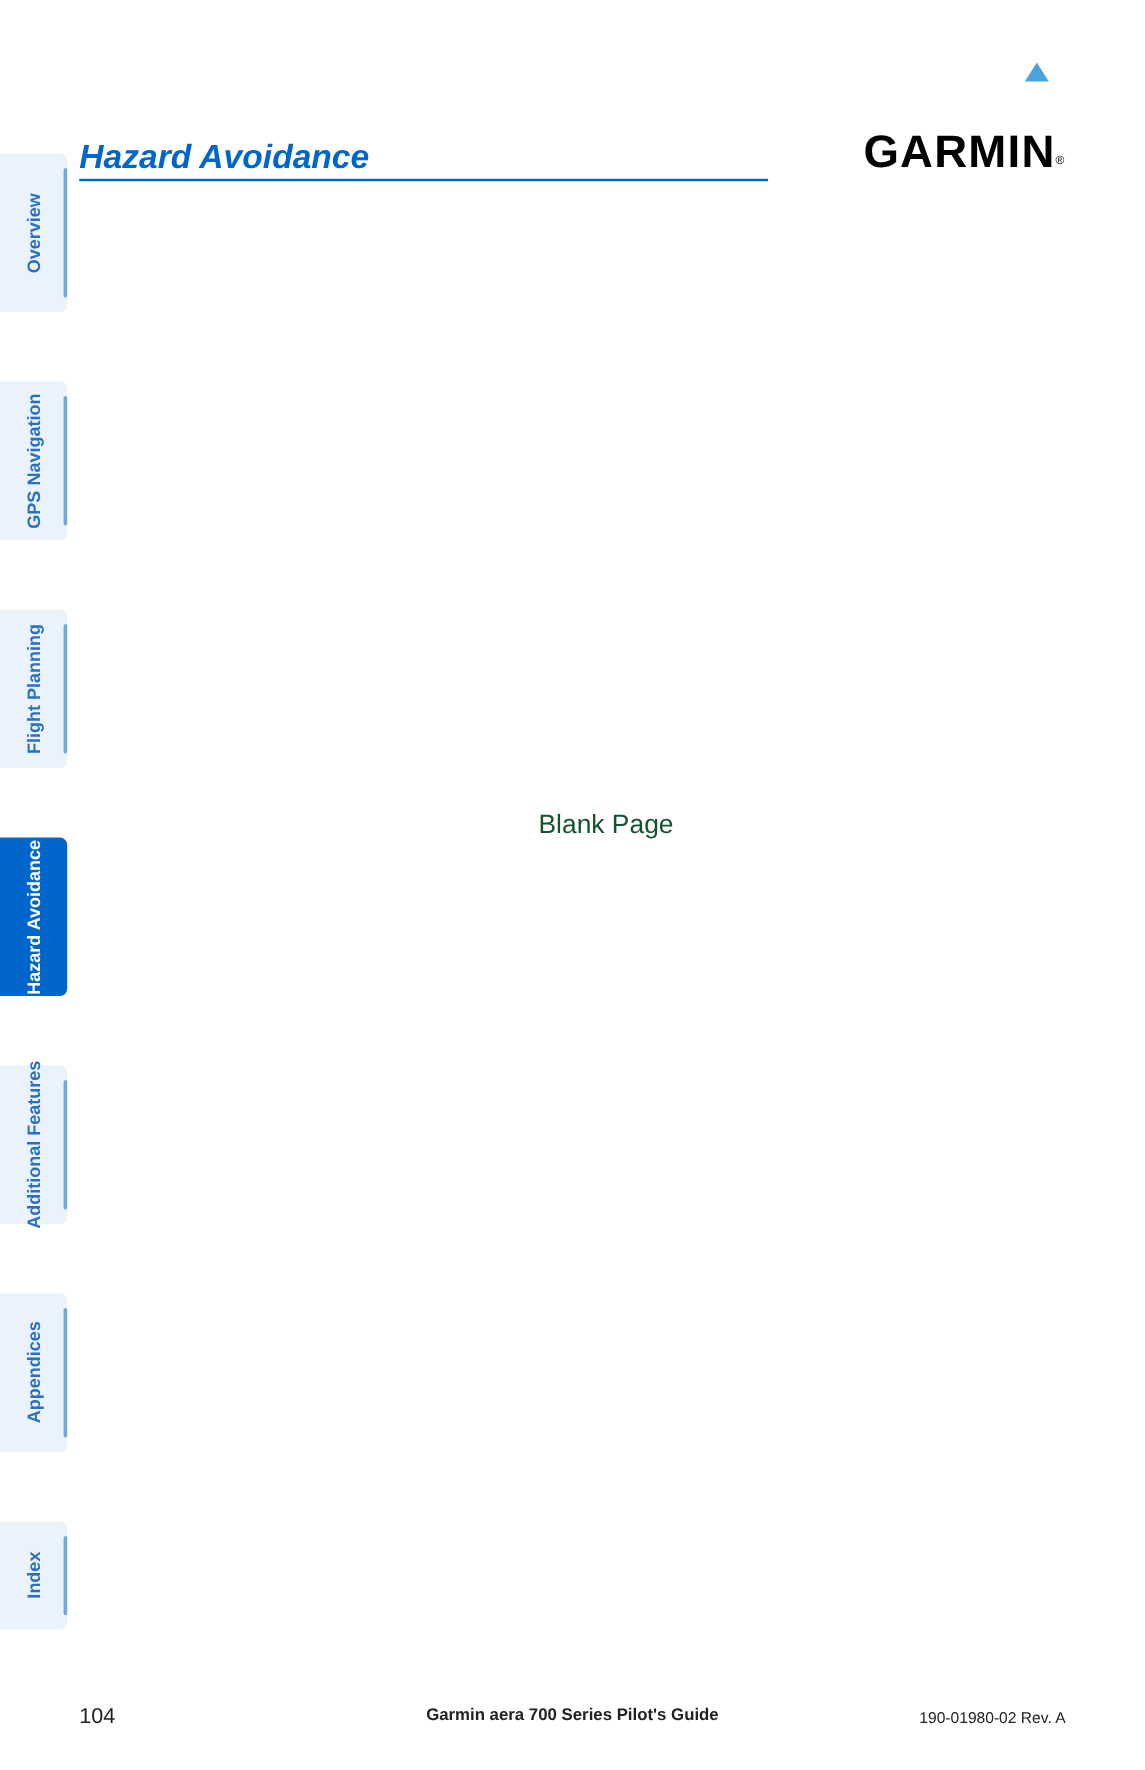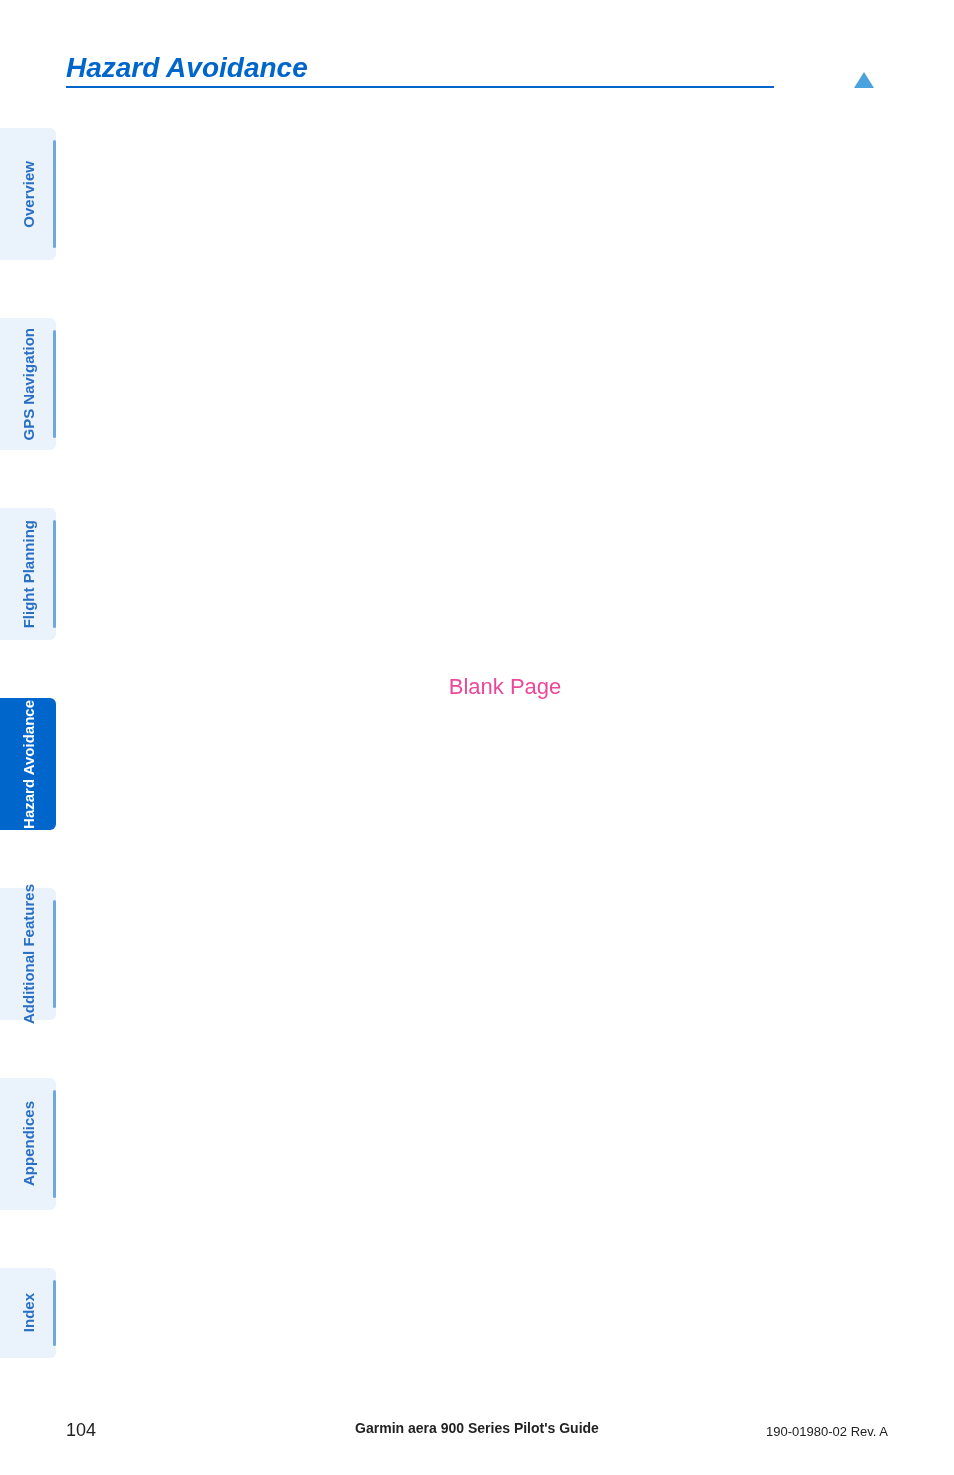--- a/index.html
+++ b/index.html
@@ -107,21 +107,21 @@
     left: 56px;
     right: 0;
     top: 128px;
     bottom: 80px;
     display: flex;
     align-items: center;
     justify-content: center;
   }
   .blank-text {
     font-size: 22px;
-    color: #ec4899;
+    color: #14532d;
     font-weight: 300;
     margin-top: -150px;
   }
 
   .footer {
     position: absolute;
     bottom: 34px;
     left: 66px;
     right: 66px;
     display: flex;
@@ -148,20 +148,21 @@
     font-size: 13px;
   }
 </style>
 </head>
 <body>
 
 <div class="header">
   <div class="section-title">Hazard Avoidance</div>
   <div class="logo">
     <div class="logo-triangle"></div>
+    <div class="logo-text"><span>GARMIN</span><sub>®</sub></div>
   </div>
 </div>
 
 <div class="sidebar">
   <div class="tab">
     <span class="tab-accent"></span>
     <span class="tab-label">Overview</span>
   </div>
   <div class="tab">
     <span class="tab-accent"></span>
@@ -187,15 +188,15 @@
     <span class="tab-label">Index</span>
   </div>
 </div>
 
 <div class="content">
   <div class="blank-text">Blank Page</div>
 </div>
 
 <div class="footer">
   <span class="page-num">104</span>
-  <span class="footer-center">Garmin aera 900 Series Pilot's Guide</span>
+  <span class="footer-center">Garmin aera 700 Series Pilot's Guide</span>
   <span class="footer-right">190-01980-02  Rev. A</span>
 </div>
 
 </body></html>

